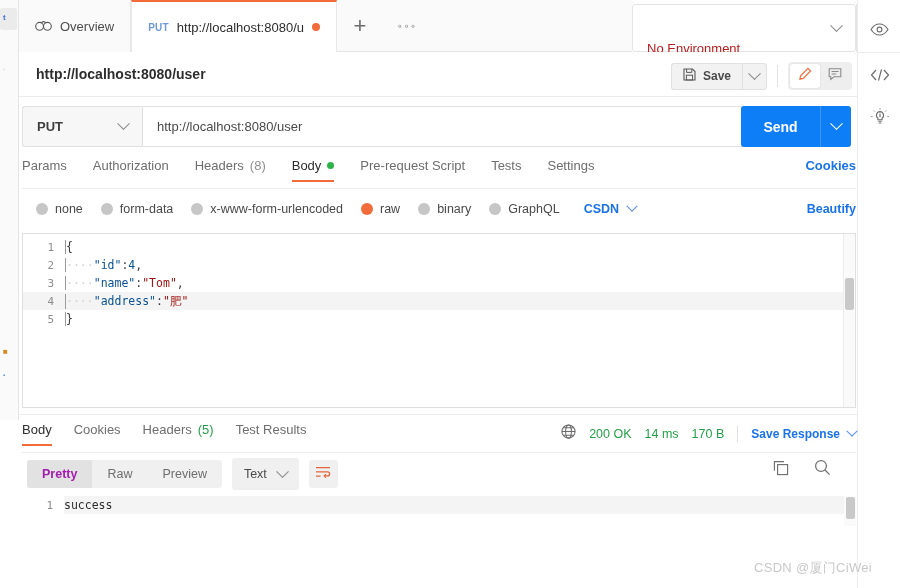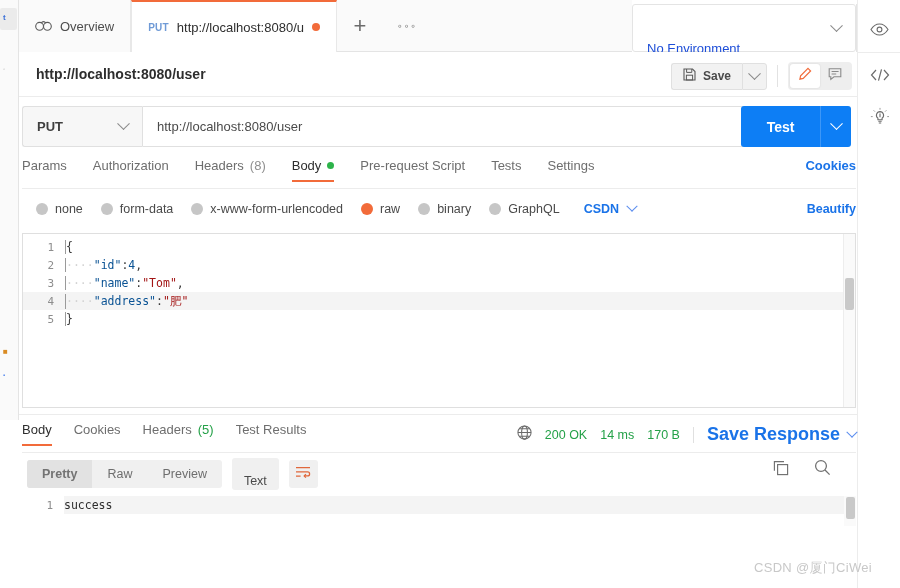--- a/index.html
+++ b/index.html
@@ -66,21 +66,21 @@
     font-size:9px; letter-spacing:1px;
   }
   .tab-rest { flex:1; background:#fafafa; }
 
   
   .env-bar {
     position:absolute; left:632px; top:4px; width:224px; height:48px;
     border:1px solid #e4e4e4; border-radius:3px; background:#fff;
     display:flex; align-items:center; padding:0 14px; cursor:pointer;
   }
-  .env-label { font-size:13px; color:#1d4ed8; flex:1;margin-top:40px; }
+  .env-label { font-size:13px; color:#b91c1c; flex:1;margin-top:40px; }
   .chev {
     width:9px; height:9px; border-right:1.4px solid #8a8a8a;
     border-bottom:1.4px solid #8a8a8a; transform:rotate(45deg) translate(-2px,-2px);
     flex:none;
   }
   .env-underline {
     position:absolute; left:632px; top:52px; width:224px; height:1px; background:#e4e4e4;
   }
 
   
@@ -256,46 +256,46 @@
   .resp-tabs {
     position:absolute; left:22px; top:422px; width:834px; height:30px;
     display:flex; align-items:flex-start; gap:22px;
   }
   .resp-meta {
     position:absolute; right:0; top:2px; display:flex; align-items:center; gap:13px;
   }
   .meta-num { font-size:12.5px; color:#24a148; }
   .meta-div { width:1px; height:16px; background:#e0e0e0; }
   .save-resp {
-    font-size:18px; color:#1a73e8; font-weight:bold; cursor:pointer;
+    font-size:12px; color:#1a73e8; font-weight:bold; cursor:pointer;
     display:flex; align-items:center; gap:8px;text-align:right;
   }
   .chev-bl {
     width:8px; height:8px; border-right:1.4px solid #5b8def;
     border-bottom:1.4px solid #5b8def; transform:rotate(45deg) translate(-2px,-2px);
   }
   .resp-tabs-line {
     position:absolute; left:22px; top:452px; width:834px; height:1px; background:#ececec;
   }
 
   
   .resp-toolbar {
     position:absolute; left:27px; top:459px; width:829px; height:30px;
     display:flex; align-items:center; gap:10px;
   }
   .seg { display:flex; background:#f0f0f0; border-radius:3px; overflow:hidden; }
   .seg-btn {
     padding:0 15px; height:28px; display:flex; align-items:center;
     font-size:12.5px; color:#6e6e6e; cursor:pointer;
   }
-  .seg-btn.active { background:#e2e2e2; color:#737373; font-weight:bold; }
+  .seg-btn.active { background:#e2e2e2; color:#a21caf; font-weight:bold; }
   .fmt-sel {
     display:flex; align-items:center; gap:11px; height:28px;
     padding:16px 12px; background:#f0f0f0; border-radius:3px;
-    font-size:12.5px; color:#4a4a4a; cursor:pointer;flex-direction:column;
+    font-size:12.5px; color:#4a4a4a; cursor:pointer;
   }
   .wrap-btn {
     width:29px; height:28px; background:#f0f0f0; border-radius:3px;
     display:flex; align-items:center; justify-content:center; cursor:pointer;
   }
   .tb-right {
     position:absolute; right:25px; top:0; display:flex; align-items:center; gap:25px;
   }
   .tb-icon { color:#707070; cursor:pointer; display:flex; }
 
@@ -434,21 +434,21 @@
     <div class="method-box">
       <span class="method-text">PUT</span>
       <span class="chev"></span>
     </div>
     <div class="url-box">
       <span class="url-text">http://localhost:8080/user</span>
     </div>
   </div>
 
   <div class="send-group">
-    <div class="btn-send">Test</div>
+    <div class="btn-send">Send</div>
     <div class="btn-send-caret">
       <span class="chev-w"></span>
     </div>
   </div>
 
   <div class="req-tabs">
     <div class="rtab">
       <span>Params</span>
     </div>
     <div class="rtab">

